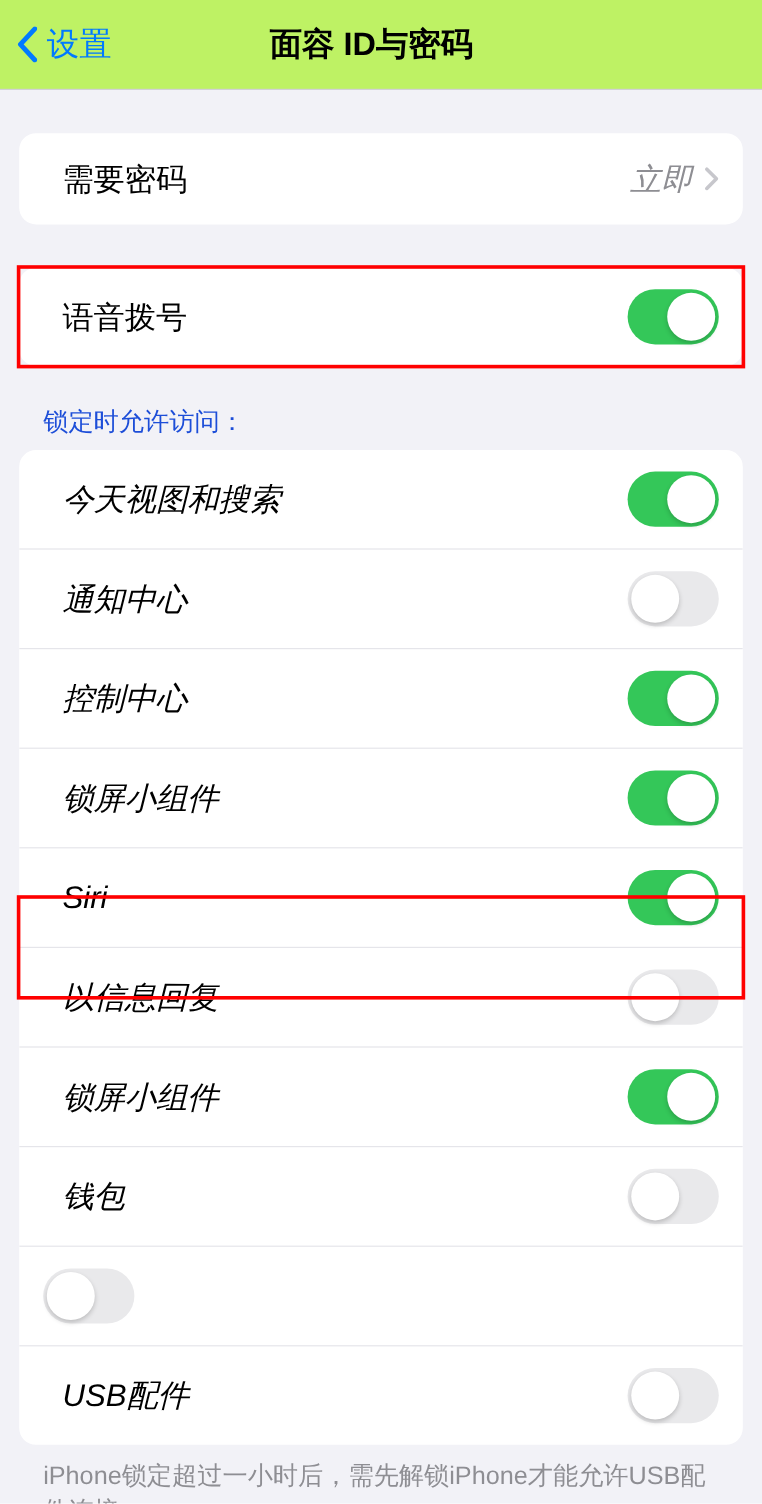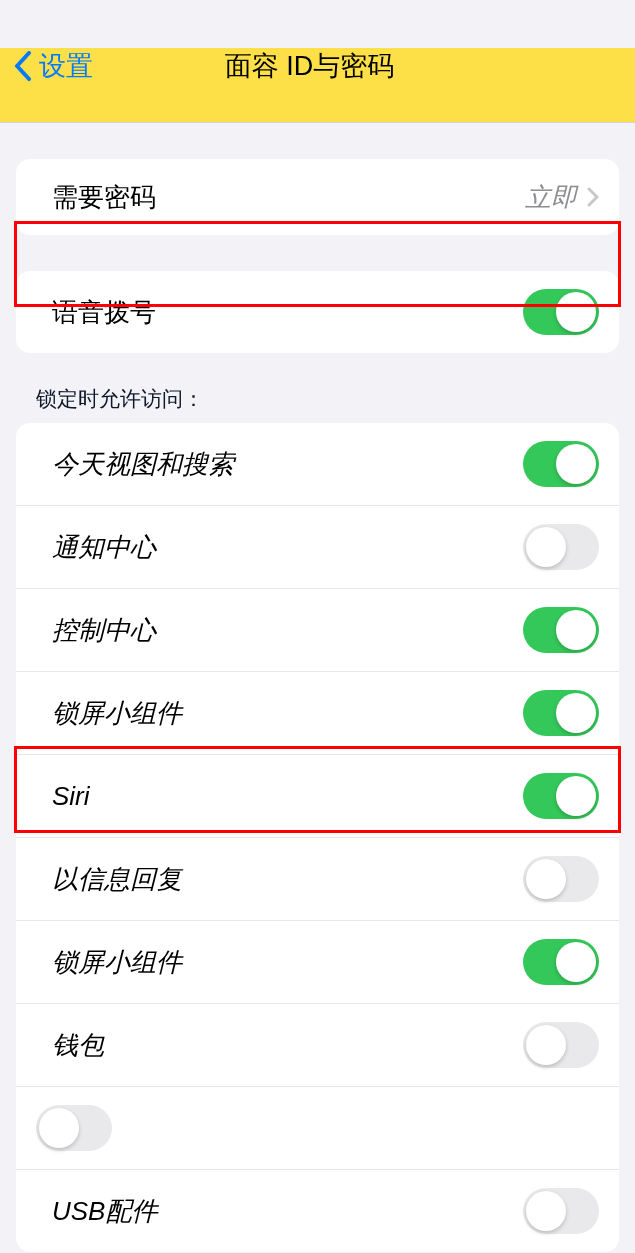--- a/index.html
+++ b/index.html
@@ -10,47 +10,46 @@
     }
     body {
       font-family: -apple-system, BlinkMacSystemFont, "Helvetica Neue", sans-serif;
       background: #f2f2f7;
       width: 635px;
       height: 1253px;
       overflow: hidden;
     }
     .nav-bar {
       height: 75px;
-      background: #fde047;
+      background: #bef264;
       border-bottom: 1px solid #d1d1d6;
       display: flex;
-      align-items: flex-start;
+      align-items: center;
       position: relative;
-      margin-top: 48px;
     }
     .back-button {
       display: flex;
       align-items: center;
       padding-left: 14px;
       color: #007aff;
       font-size: 27px;
       cursor: pointer;
     }
     .back-chevron {
       width: 17px;
       height: 30px;
       margin-right: 8px;
     }
     .nav-title {
       position: absolute;
       left: 0;
       right: 16px;
       text-align: center;
       font-size: 27px;
-      font-weight: 400;
+      font-weight: 700;
       color: #000;
       pointer-events: none;
     }
     .content {
       padding: 0 16px;
     }
     .group {
       background: #fff;
       border-radius: 14px;
       overflow: hidden;
@@ -91,21 +90,21 @@
       flex-shrink: 0;
     }
     .footer-text {
       font-size: 21px;
       color: #8e8e93;
       padding: 12px 20px 0 20px;
       line-height: 1.4;
     }
     .header-text {
       font-size: 21px;
-      color: #0f172a;
+      color: #1d4ed8;
       padding: 32px 20px 10px 20px;
     }
     .group-after-header {
       margin-top: 0;
     }
     .toggle {
       width: 76px;
       height: 46px;
       border-radius: 23px;
       position: relative;

